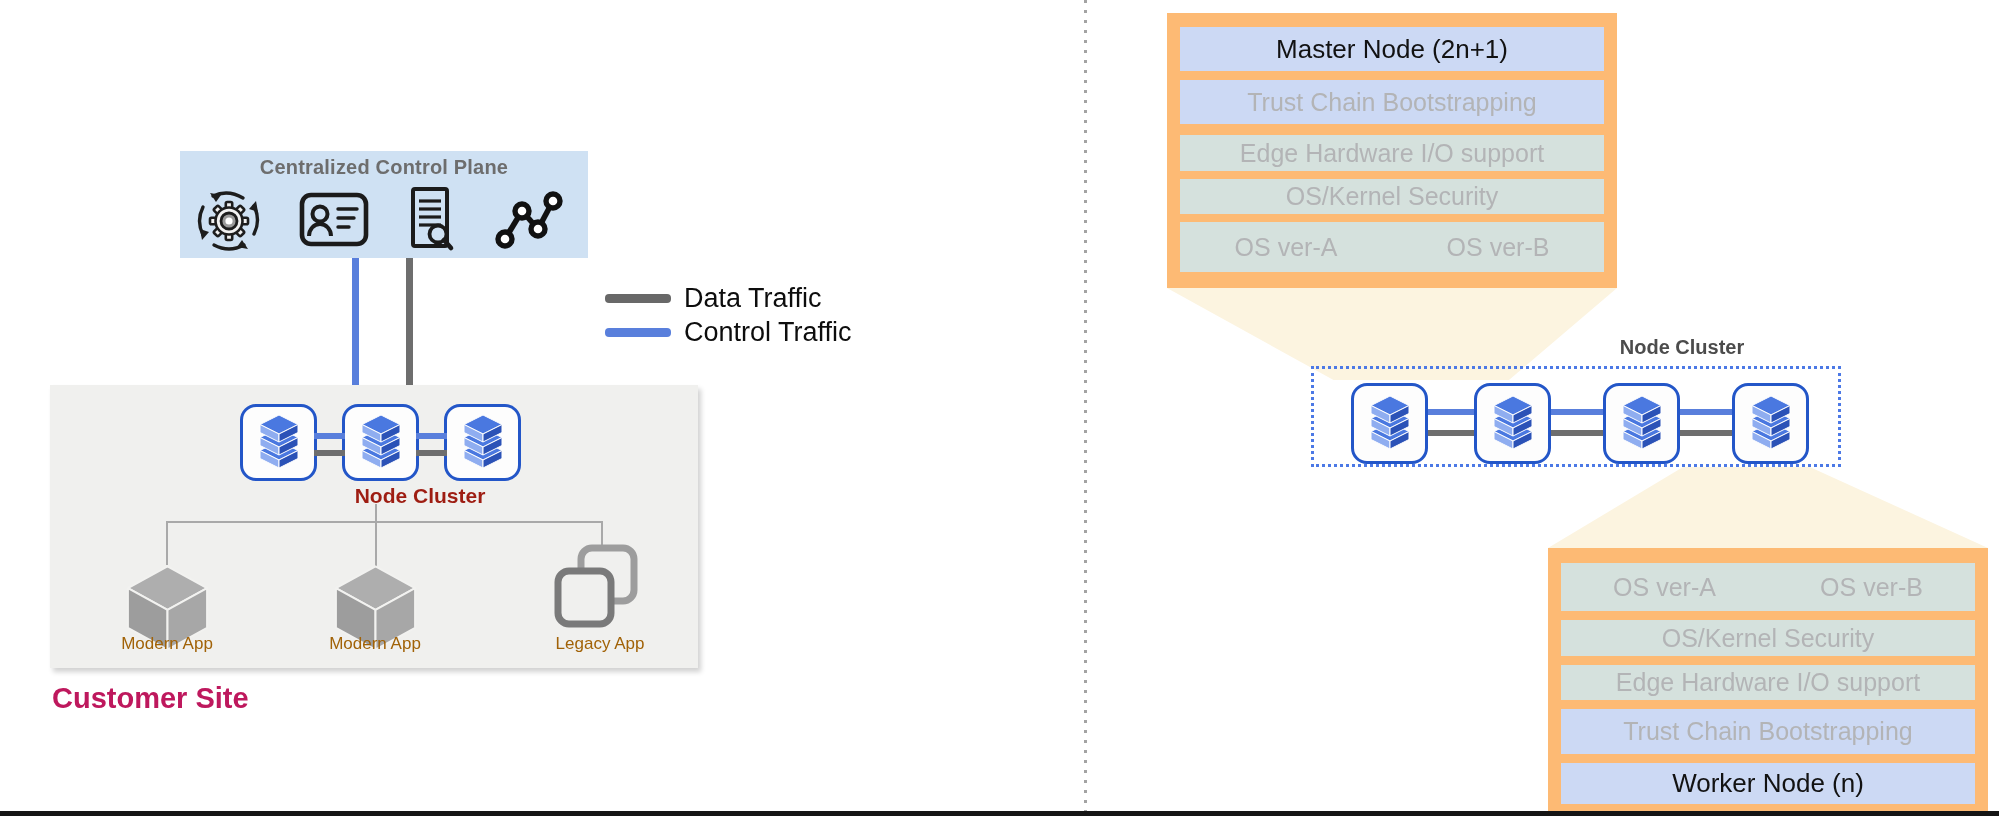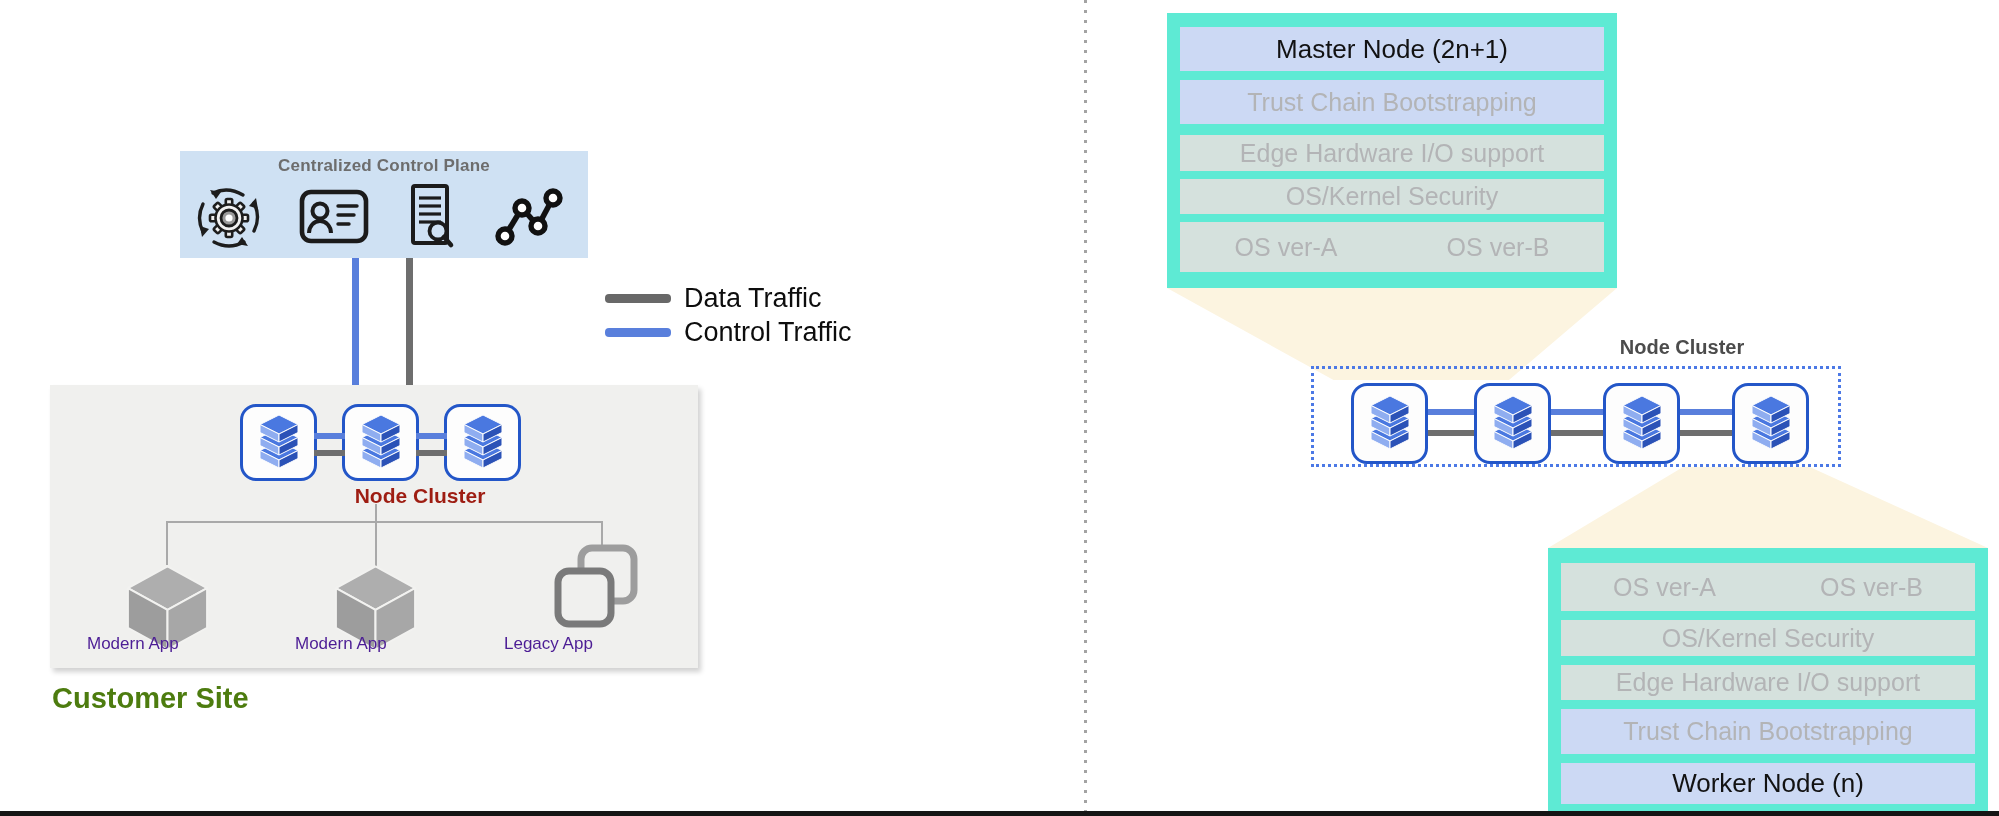--- a/index.html
+++ b/index.html
@@ -3,21 +3,21 @@
 <meta charset="utf-8">
 <style>
   html,body{margin:0;padding:0;background:#ffffff;}
   .stage{position:relative;width:1999px;height:816px;background:#ffffff;
          font-family:"Liberation Sans",sans-serif;overflow:hidden;}
   .abs{position:absolute;}
 
   
   .cpbox{left:180px;top:151px;width:408px;height:107px;background:#cfe1f3;}
   .cp-title{width:100%;text-align:center;padding-top:5px;font-weight:bold;
-            font-size:17px;color:#6d6d6d;letter-spacing:.2px;}
+            font-size:20px;color:#6d6d6d;letter-spacing:.2px;}
   .cp-icons{display:flex;justify-content:space-between;align-items:center;
             padding:6px 24px 0 14px;}
 
   .vline{width:7px;top:258px;height:146px;}
   .vline.blue{left:352px;background:#597fdc;}
   .vline.gray{left:406px;background:#6e6e6e;}
 
   
   .legend-row{display:flex;align-items:center;gap:13px;height:34px;}
   .legend-swatch{width:66px;height:9px;border-radius:4px;}
@@ -28,29 +28,29 @@
         box-shadow:3px 4px 5px rgba(0,0,0,.18);}
   .nodebox{width:77px;height:77px;background:#fdfdfd;border:3px solid #2356c8;
            border-radius:16px;box-sizing:border-box;display:flex;
            align-items:center;justify-content:center;}
   .conn{height:6px;}
   .conn.blue{background:#597fdc;}
   .conn.gray{background:#6e6e6e;}
   .red-label{left:250px;top:484px;width:340px;text-align:center;
              font-size:21px;font-weight:bold;color:#9e1d12;}
   .tree{background:#a9a9a9;}
-  .app-label{width:160px;font-size:17px;color:#4c1d95;}
-  .site-label{left:52px;top:682px;font-size:29px;font-weight:bold;color:#4d7c0f;}
+  .app-label{width:160px;text-align:center;font-size:17px;color:#a16207;}
+  .site-label{left:52px;top:682px;font-size:29px;font-weight:bold;color:#be185d;}
 
   
   .divider{left:1084px;top:0;width:3px;height:816px;
            background:repeating-linear-gradient(to bottom,#a3a3a3 0 3px,transparent 3px 10px);}
 
   
-  .panel{background:#5eead4;text-align:right;}
+  .panel{background:#fdba74;text-align:right;}
   .panel-master{left:1167px;top:13px;width:450px;height:275px;}
   .panel-worker{left:1548px;top:548px;width:440px;height:268px;}
   .row{position:absolute;left:13px;right:13px;display:flex;align-items:center;
        justify-content:center;font-size:25px;color:#b3b4b6;}
   .row.blue{background:#ccd9f4;}
   .row.green{background:#d5e1dd;}
   .row.title{color:#121212;font-size:26px;}
   .row-split{position:absolute;left:13px;right:13px;display:flex;gap:0;}
   .row-split .half{flex:1;display:flex;align-items:center;justify-content:center;
                    background:#d5e1dd;font-size:25px;color:#b3b4b6;}
@@ -262,21 +262,21 @@
   </div>
   <div class="abs" style="left:550px;top:544px;">
     <svg width="92" height="88" viewBox="0 0 92 88">
       <rect x="31" y="4" width="53" height="53" rx="11" fill="none" stroke="#9d9d9d" stroke-width="7"></rect>
       <rect x="8" y="27" width="53" height="53" rx="11" fill="#f0f0ee" stroke="#7a7a7a" stroke-width="7"></rect>
     </svg>
   </div>
 
   <div class="abs app-label" style="left:87px;top:634px;">Modern App</div>
   <div class="abs app-label" style="left:295px;top:634px;">Modern App</div>
-  <div class="abs app-label" style="left:504px;top:634px;">Legacy App</div>
+  <div class="abs app-label" style="left:520px;top:634px;">Legacy App</div>
 
   <div class="abs site-label">Customer Site</div>
 
   <div class="abs divider"></div>
 
   <div class="abs funnel funnel1"></div>
   <div class="abs funnel funnel2"></div>
 
   <div class="abs panel panel-master">
     <div class="row blue title" style="top:14px;height:44px;">Master Node (2n+1)</div>

